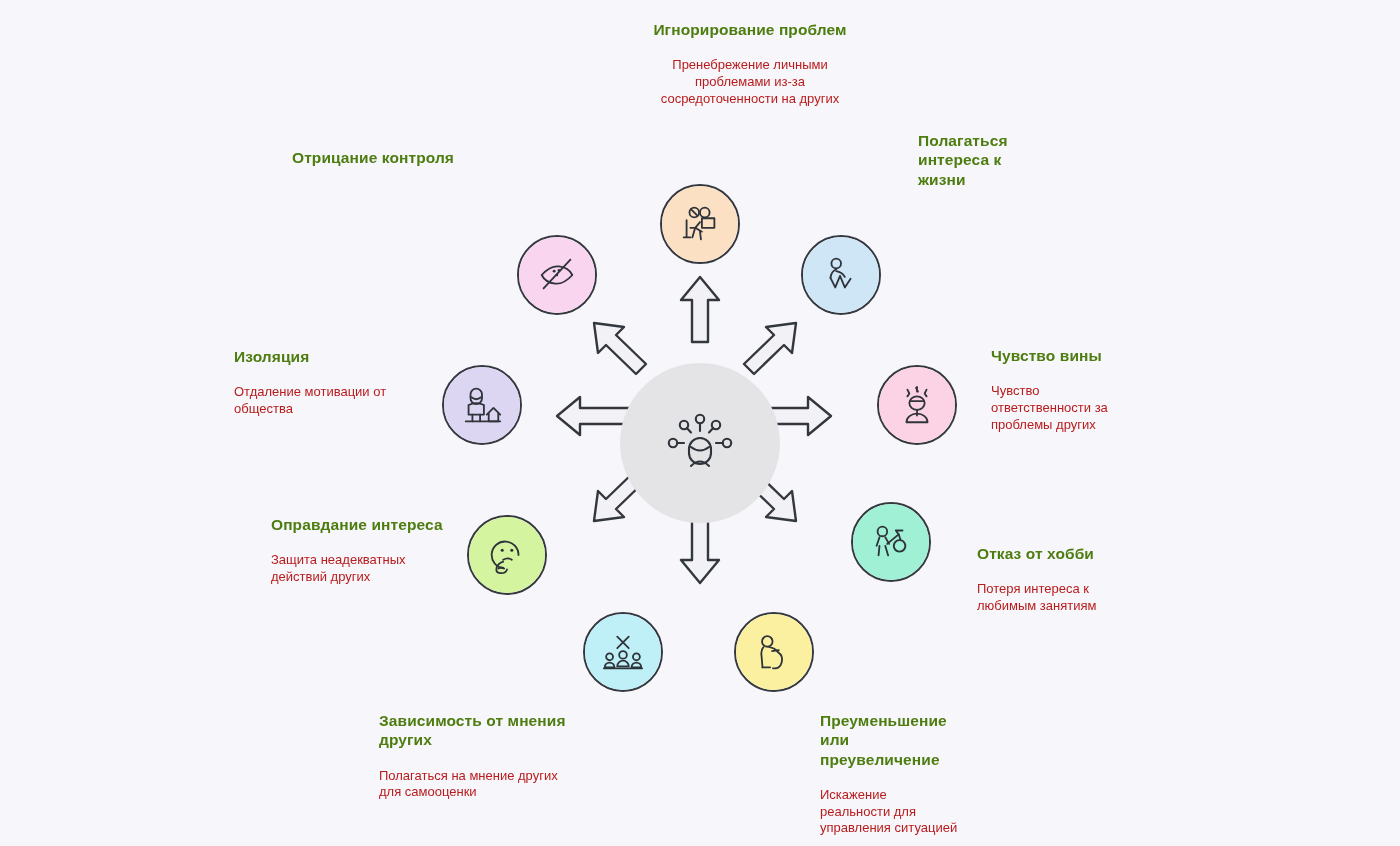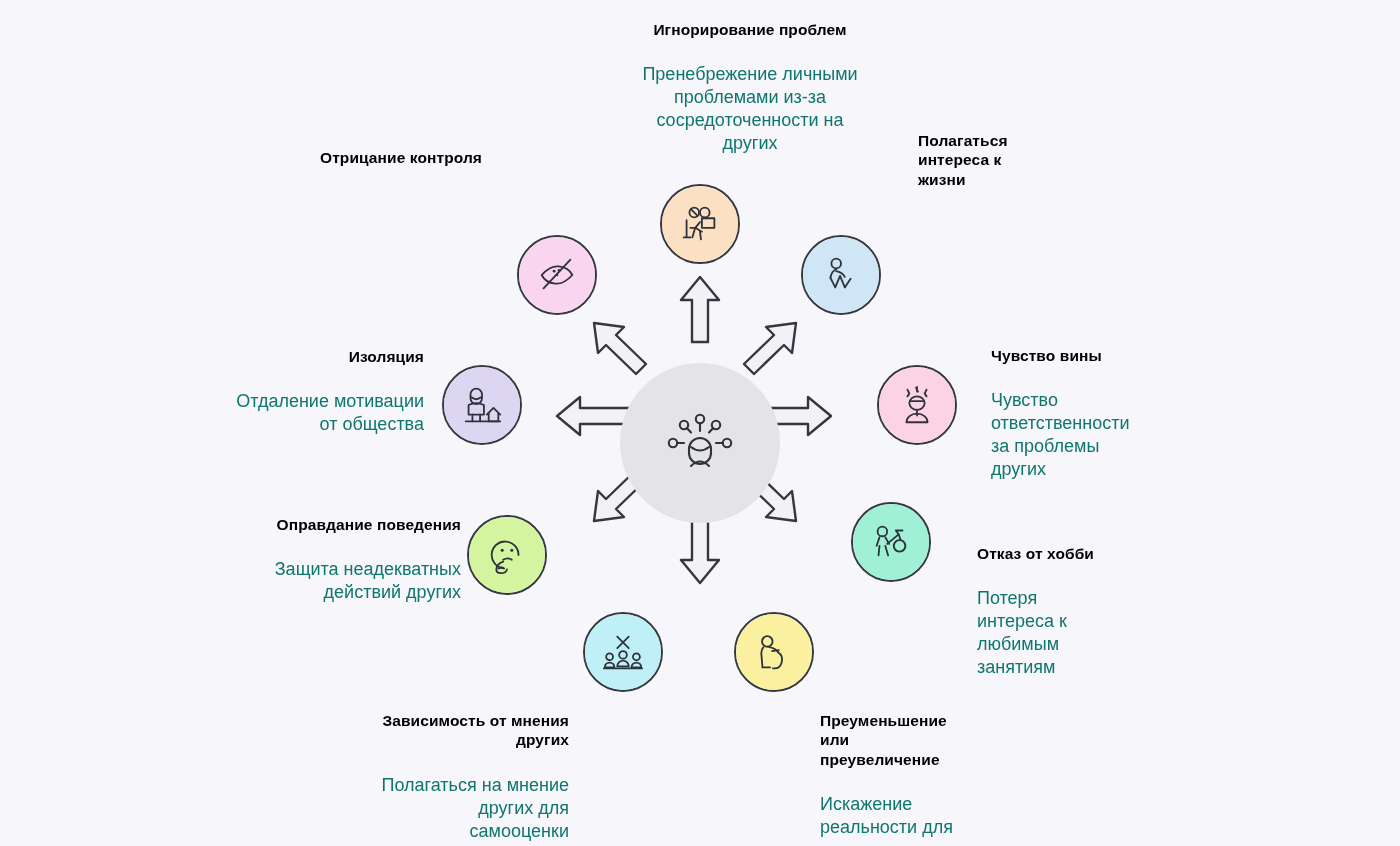--- a/index.html
+++ b/index.html
@@ -19,36 +19,36 @@
     position: relative;
     width: 1400px;
     height: 846px;
   }
 
   
   .node-text {
     position: absolute;
     width: 190px;
   }
-  .node-text.align-right { text-align: right; }
+  .node-text.align-right { }
   .node-text.align-left  { text-align: left;  }
   .node-text.align-center{ text-align: center;}
 
   .node-title {
     font-size: 15.5px;
     font-weight: bold;
-    color: #000000;
+    color: #4d7c0f;
     line-height: 1.25;
     letter-spacing: 0.1px;
   }
   .node-desc {
-    margin-top: 24px;
-    font-size: 18px;
+    margin-top: 18px;
+    font-size: 13px;
     font-weight: normal;
-    color: #0f766e;
+    color: #b91c1c;
     line-height: 1.28;
   }
 
   
   .bubble {
     position: absolute;
     width: 80px;
     height: 80px;
     border-radius: 50%;
     border: 2.6px solid #34383f;
@@ -255,21 +255,21 @@
         <path d="M5 40 a5 5 0 0 1 10 0 Z"></path>
       <circle cx="24" cy="27" r="4"></circle>
         <path d="M18 39 a6 6 0 0 1 12 0 Z"></path>
       <circle cx="38" cy="29" r="3.6"></circle>
         <path d="M33 40 a5 5 0 0 1 10 0 Z"></path>
       <path d="M4 41 h40"></path>
     </svg>
   </div>
 
   <div class="node-text align-right" style="left:271px; top:515px; width:190px;">
-    <div class="node-title">Оправдание поведения</div>
+    <div class="node-title">Оправдание интереса</div>
     <div class="node-desc">Защита неадекватных действий других</div>
   </div>
   <div class="bubble" style="left:467px; top:515px;">
     <div class="blob" style="background:#d4f4a0;"></div>
     <svg viewBox="0 0 48 48">
       <path d="M36 24 a14 14 0 1 0 -16 13.8"></path>
       <circle cx="19" cy="19" r="1.6" style="fill:#2f333a;stroke:none"></circle>
       <circle cx="29" cy="19" r="1.6" style="fill:#2f333a;stroke:none"></circle>
       <path d="M20 29 q5 -3 9 0"></path>
       <path d="M20 31 q-6 2 -7 7 q-1 5 5 5 q5 0 6 -4"></path>

